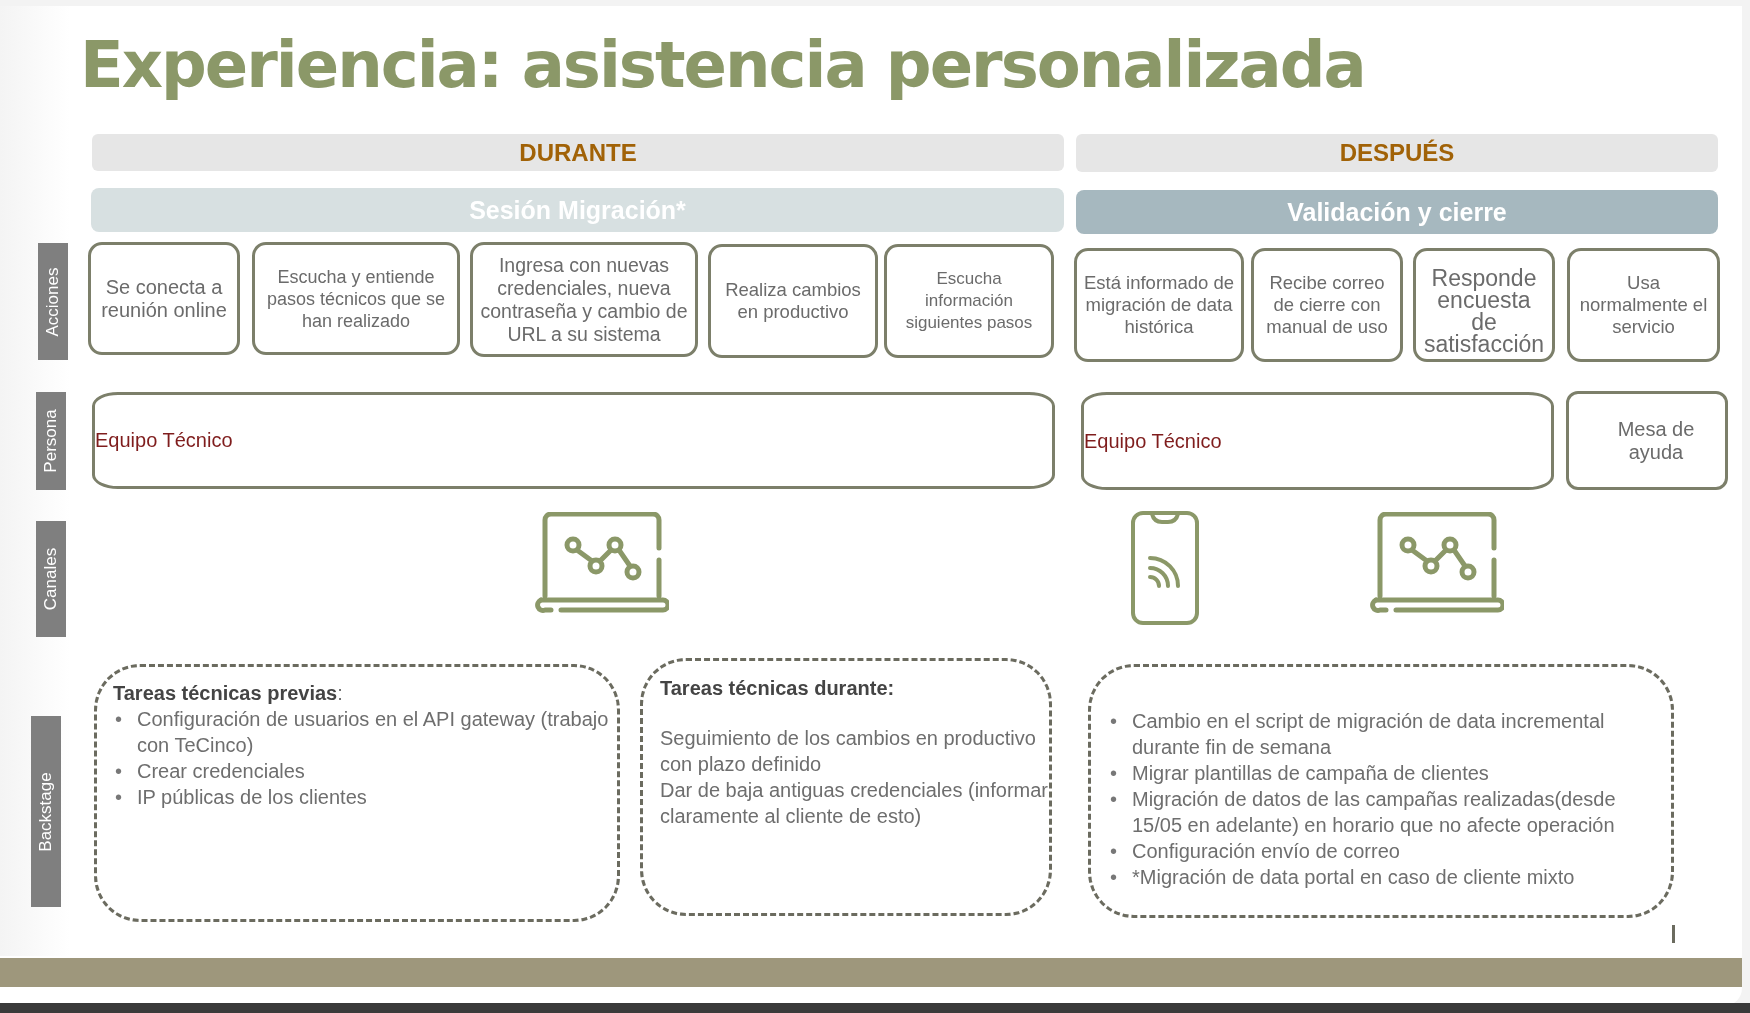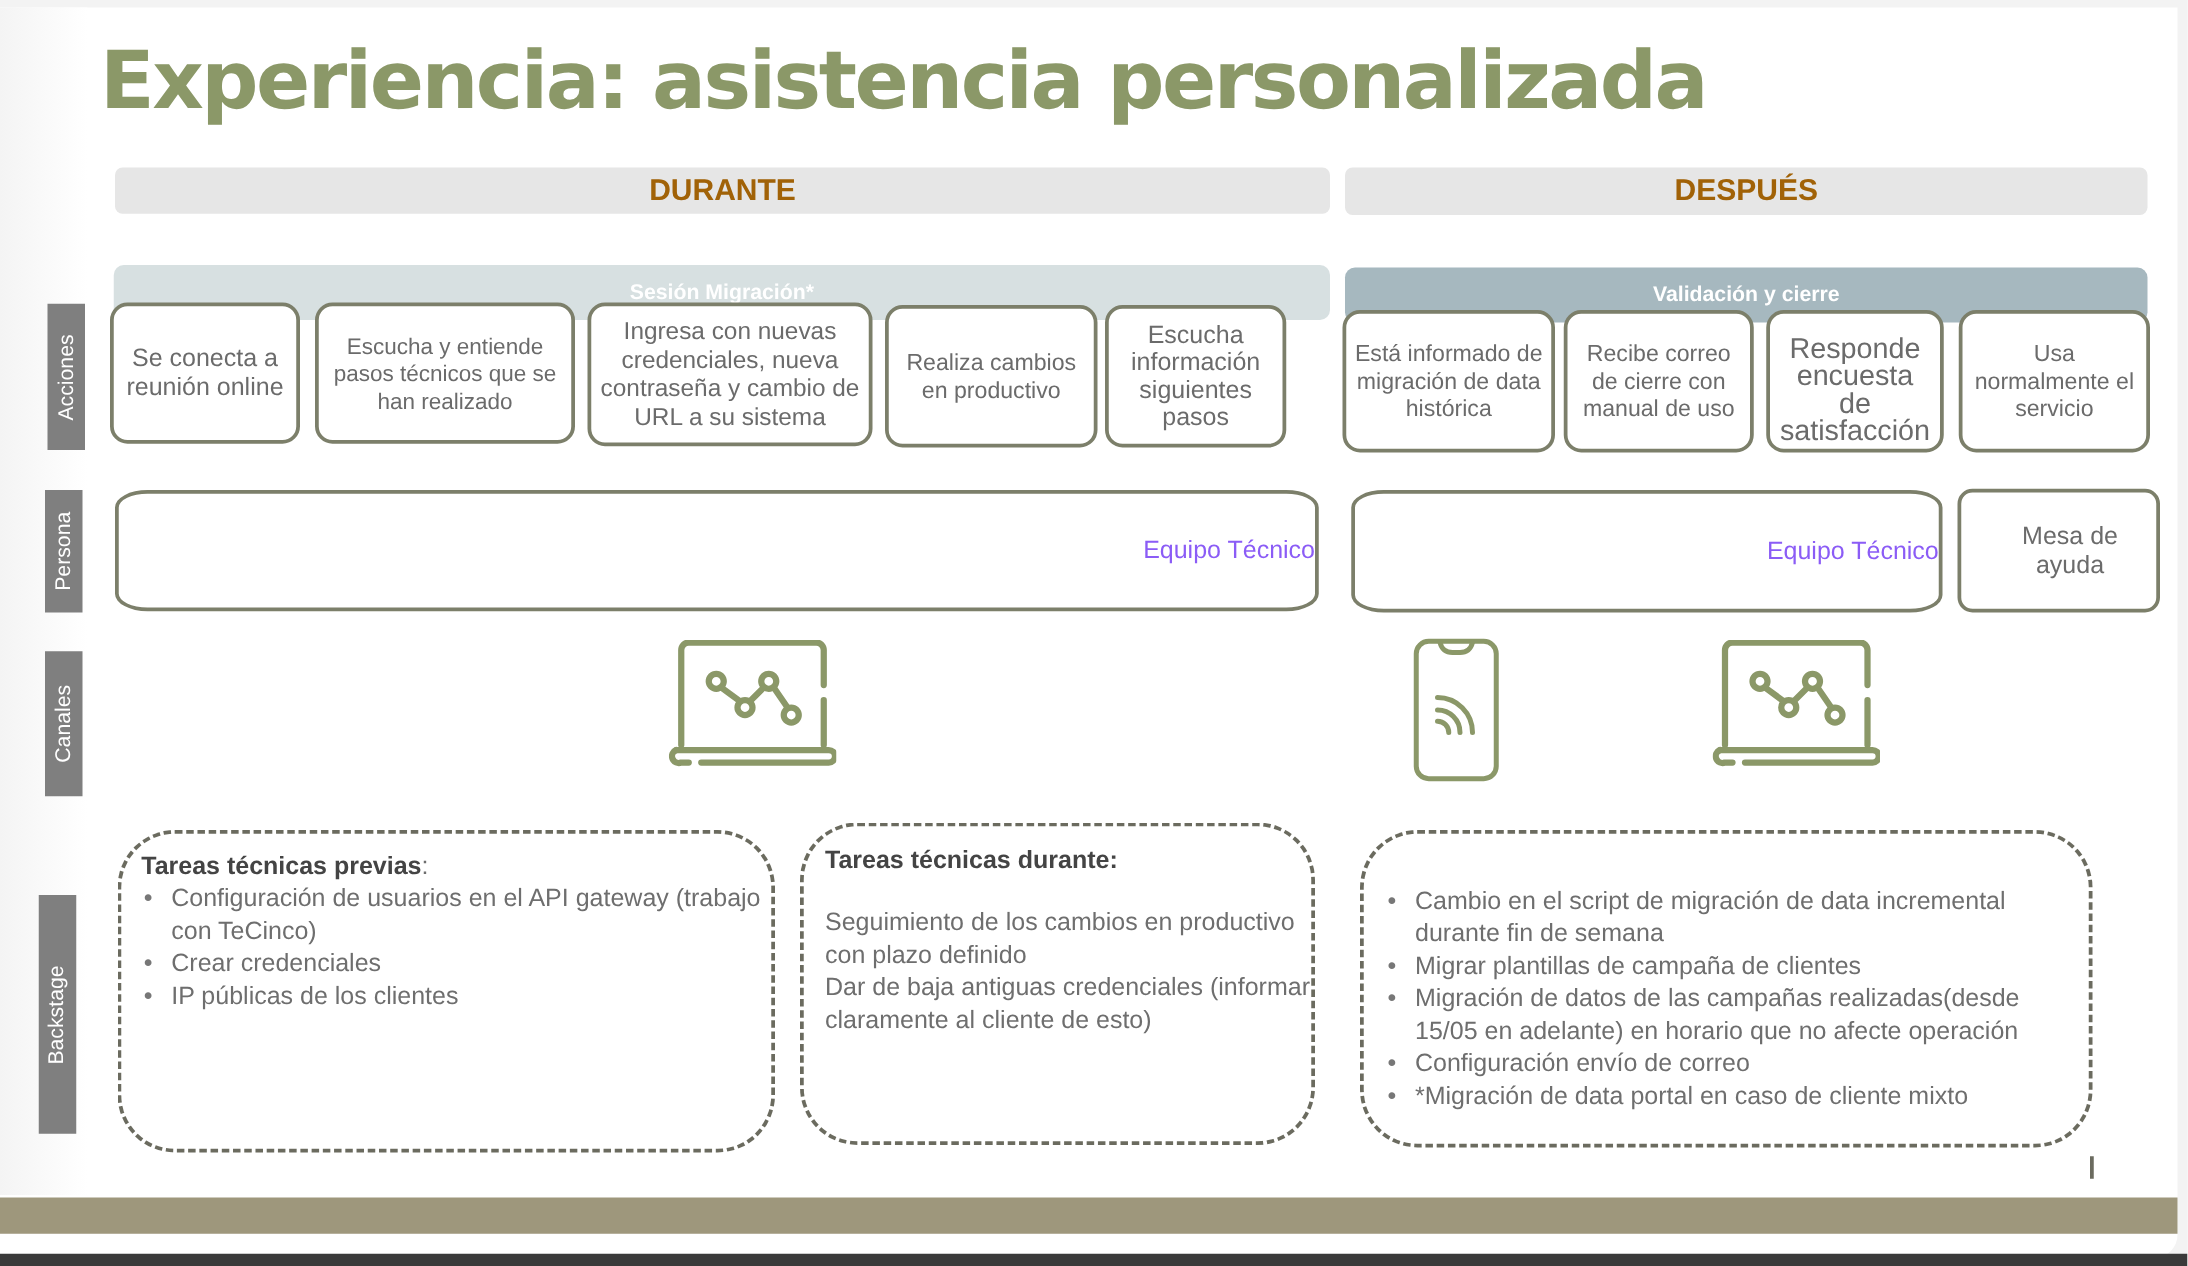--- a/index.html
+++ b/index.html
@@ -3,25 +3,25 @@
 <meta charset="utf-8">
 <style>
   * { box-sizing: border-box; margin: 0; padding: 0; }
   html, body { width: 1750px; height: 1013px; overflow: hidden; background: #f3f3f3; }
   body { position: relative; font-family: "DejaVu Sans", sans-serif; }
   .abs { position: absolute; }
   .slide { left: 0; top: 6px; width: 1742px; height: 1000px; background: #ffffff; border-radius: 0 0 18px 0; }
   .leftshade { left: 0; top: 6px; width: 70px; height: 950px; background: linear-gradient(to right, #f4f4f4, #ffffff); }
   .title { left: 80px; top: 28px; font-family: "DejaVu Sans", sans-serif; font-weight: bold; font-size: 64px; letter-spacing: -2px; color: #8b9868; white-space: nowrap; }
   .phase { background: #e6e6e6; border-radius: 6px; color: #a16207; font-weight: bold; font-size: 24px; display: flex; align-items: center; justify-content: center; font-family: "Liberation Sans", sans-serif; }
-  .stage { border-radius: 8px; color: #ffffff; font-weight: bold; font-size: 17px; display: flex; align-items: center; justify-content: center; font-family: "Liberation Sans", sans-serif; margin-top: 24px; }
+  .stage { border-radius: 8px; color: #ffffff; font-weight: bold; font-size: 25px; display: flex; align-items: center; justify-content: center; font-family: "Liberation Sans", sans-serif; }
   .rail { background: #7f7f7f; color: #ffffff; font-size: 17px; display: flex; align-items: center; justify-content: center; font-family: "Liberation Sans", sans-serif; }
   .rail span { transform: rotate(-90deg); white-space: nowrap; }
   .card { border: 3px solid #7c7f6a; border-radius: 14px; background: #fff; color: #6b6b6b; font-size: 19px; line-height: 22px; text-align: center; display: flex; align-items: center; justify-content: center; padding: 4px 6px; font-family: "Liberation Sans", sans-serif; }
-  .persona { border: 3px solid #7c7f6a; border-radius: 26px / 14px; background: #fff; color: #8b5cf6; font-size: 20px; display: flex; align-items: center; justify-content: flex-end; font-family: "Liberation Sans", sans-serif; }
+  .persona { border: 3px solid #7c7f6a; border-radius: 26px / 14px; background: #fff; color: #7f1d1d; font-size: 20px; display: flex; align-items: center; justify-content: flex-start; font-family: "Liberation Sans", sans-serif; }
   .dash { border: 3px dashed #6b6b5f; border-radius: 46px; background: transparent; }
   .bs-text { color: #6e6e6e; font-size: 20px; line-height: 26px; font-family: "Liberation Sans", sans-serif; }
   .bs-title { color: #444; font-weight: bold; font-size: 20px; }
   .bs-text ul { list-style: none; }
   .bs-text li { position: relative; padding-left: 24px; }
   .bs-text li::before { content: "•"; position: absolute; left: 2px; top: 0; color: #777; }
   .footbar { left: 0; top: 958px; width: 1742px; height: 29px; background: #9e977c; }
   .below { left: 0; top: 1003px; width: 1750px; height: 10px; background: #3a3a3a; }
   svg { display: block; }
 </style>
@@ -65,21 +65,21 @@
   </div>
 <div class="abs card" style="left:252px;top:242px;width:208px;height:113px;font-size:18px;">
     <span>Escucha y entiende pasos técnicos que se han realizado</span>
   </div>
 <div class="abs card" style="left:470px;top:242px;width:228px;height:115px;font-size:19.5px;line-height:23px;">
     <span>Ingresa con nuevas credenciales, nueva contraseña y cambio de URL a su sistema</span>
   </div>
 <div class="abs card" style="left:708px;top:244px;width:170px;height:114px;font-size:18.5px;">
     <span>Realiza cambios en productivo</span>
   </div>
-<div class="abs card" style="left:884px;top:244px;width:145px;height:114px;font-size:20px;">
+<div class="abs card" style="left:884px;top:244px;width:170px;height:114px;font-size:17px;">
     <span>Escucha información siguientes pasos</span>
   </div>
 <div class="abs card" style="left:1074px;top:248px;width:170px;height:114px;font-size:18.5px;">
     <span>Está informado de migración de data histórica</span>
   </div>
 <div class="abs card" style="left:1251px;top:248px;width:152px;height:114px;font-size:18.5px;">
     <span>Recibe correo de cierre con manual de uso</span>
   </div>
 <div class="abs card" style="left:1413px;top:248px;width:142px;height:114px;font-size:23px;align-items:flex-end;">
     <span>Responde encuesta de satisfacción</span>

